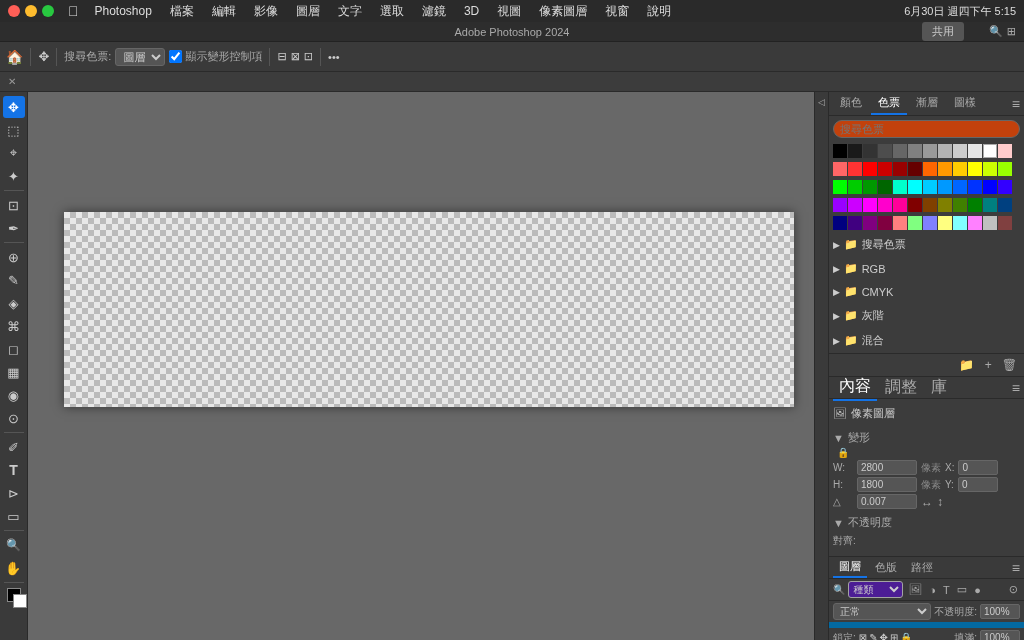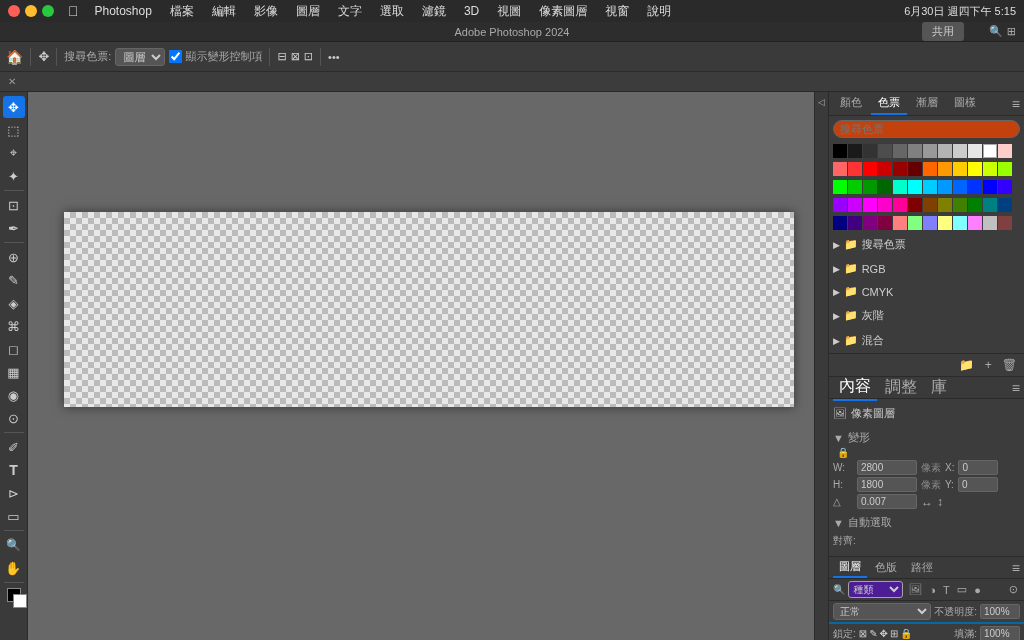--- a/index.html
+++ b/index.html
@@ -341,21 +341,21 @@
       font-size: 11px;
       cursor: pointer;
       color: #aaa;
       padding: 1px 2px;
     }
     .layers-opacity-row {
       display: flex;
       align-items: center;
       gap: 3px;
       padding: 2px 4px;
-      border-bottom: 2px solid #0369a1;
+      border-bottom: 6px solid #0369a1;
       font-size: 10px;
     }
     .layers-select {
       background: #555;
       border: 1px solid #666;
       color: #ccc;
       font-size: 10px;
       padding: 1px 2px;
       border-radius: 3px;
       flex: 1;
@@ -691,21 +691,21 @@
             <span style="color:#aaa;width:20px;">△</span>
             <input class="props-field" type="text" value="0.007" style="">
             <span style="cursor:pointer;color:#aaa;font-size:12px;">↔</span>
             <span style="cursor:pointer;color:#aaa;font-size:12px;">↕</span>
           </div>
         </div>
 
         <div class="props-section">
           <div class="props-label">
             <span>▼</span>
-            <span>自動選取</span>
+            <span>不透明度</span>
           </div>
           <div class="props-row">
             <span style="color:#aaa;">對齊:</span>
           </div>
         </div>
       </div>
     </div>
 
     <div class="layers-panel">
       <div class="layers-tabs">

